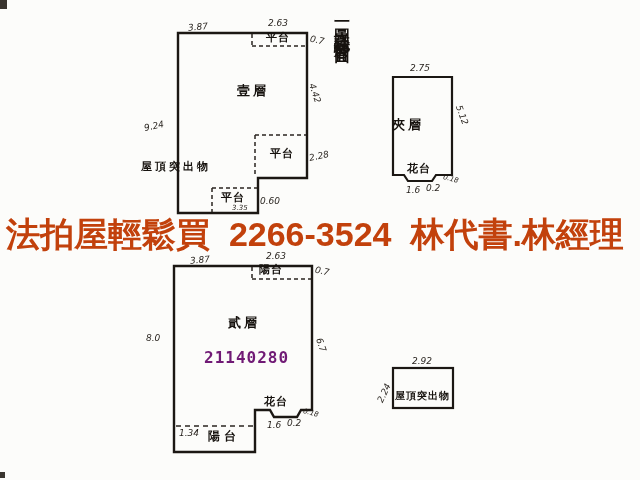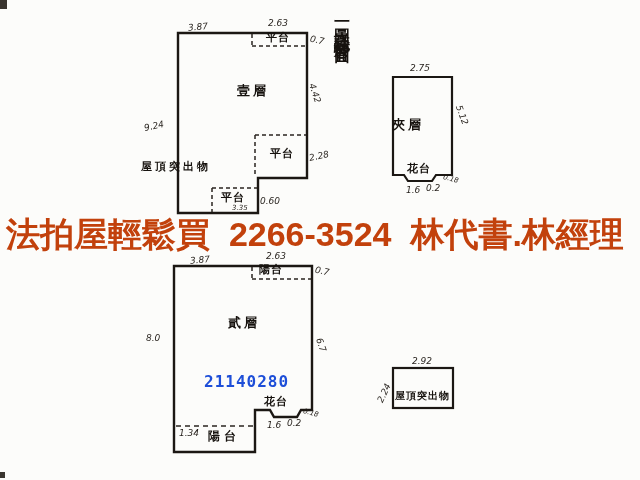--- a/index.html
+++ b/index.html
@@ -5,21 +5,21 @@
   html,body{margin:0;padding:0;}
   #stage{position:relative;width:640px;height:480px;background:#fcfcfa;overflow:hidden;
          font-family:"DejaVu Sans",sans-serif;}
   svg{position:absolute;left:0;top:0;}
   .lbl{position:absolute;color:#16120e;white-space:nowrap;line-height:1;}
   .dim{font:italic 9px "DejaVu Sans",sans-serif;color:#241f1a;}
   .dim.sm{font-size:7px;}
   .cjk{font-family:"DejaVu Serif","Liberation Serif",serif;font-weight:bold;}
   .room{font-size:13px;letter-spacing:3px;}
   .tag{font-size:11px;letter-spacing:1px;}
-  .stamp{font-family:"DejaVu Sans Mono",monospace;font-weight:bold;color:#1d4ed8;letter-spacing:1px;margin-top:24px;}
+  .stamp{font-family:"DejaVu Sans Mono",monospace;font-weight:bold;color:#701a75;letter-spacing:1px;}
   .vert{writing-mode:vertical-rl;text-orientation:upright;font-size:16px;letter-spacing:4px;}
   #banner{position:absolute;left:6px;top:212px;font-family:"Liberation Sans","DejaVu Sans",sans-serif;
           font-weight:bold;font-size:34px;white-space:pre;letter-spacing:0px;}
   .artifact{position:absolute;background:#3a352f;}
 </style>
 </head>
 <body>
 
 <div id="stage">
 

